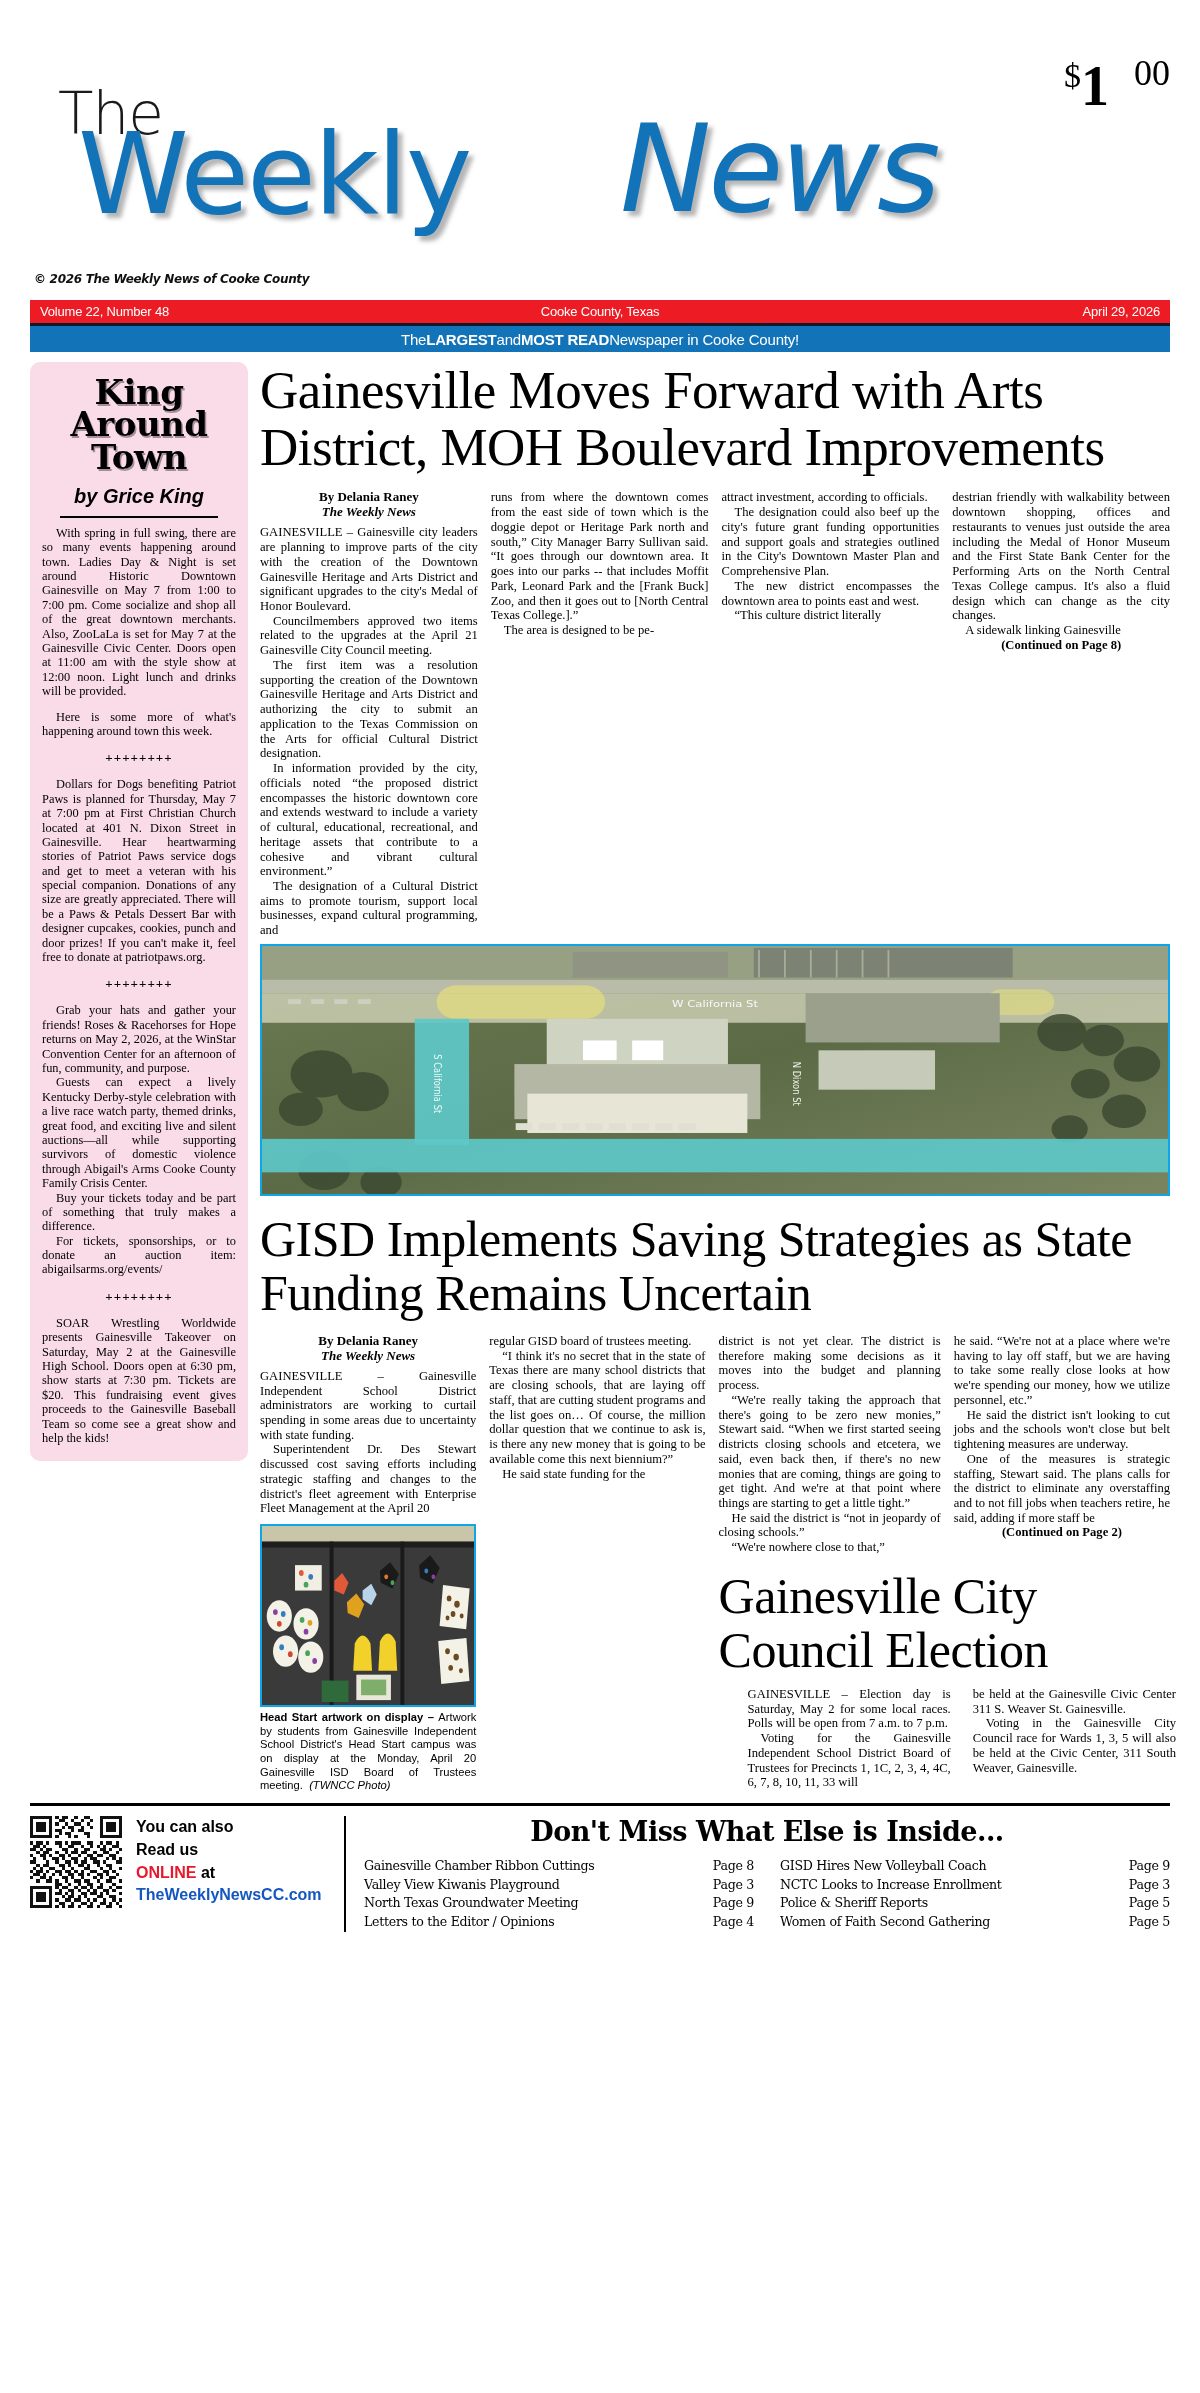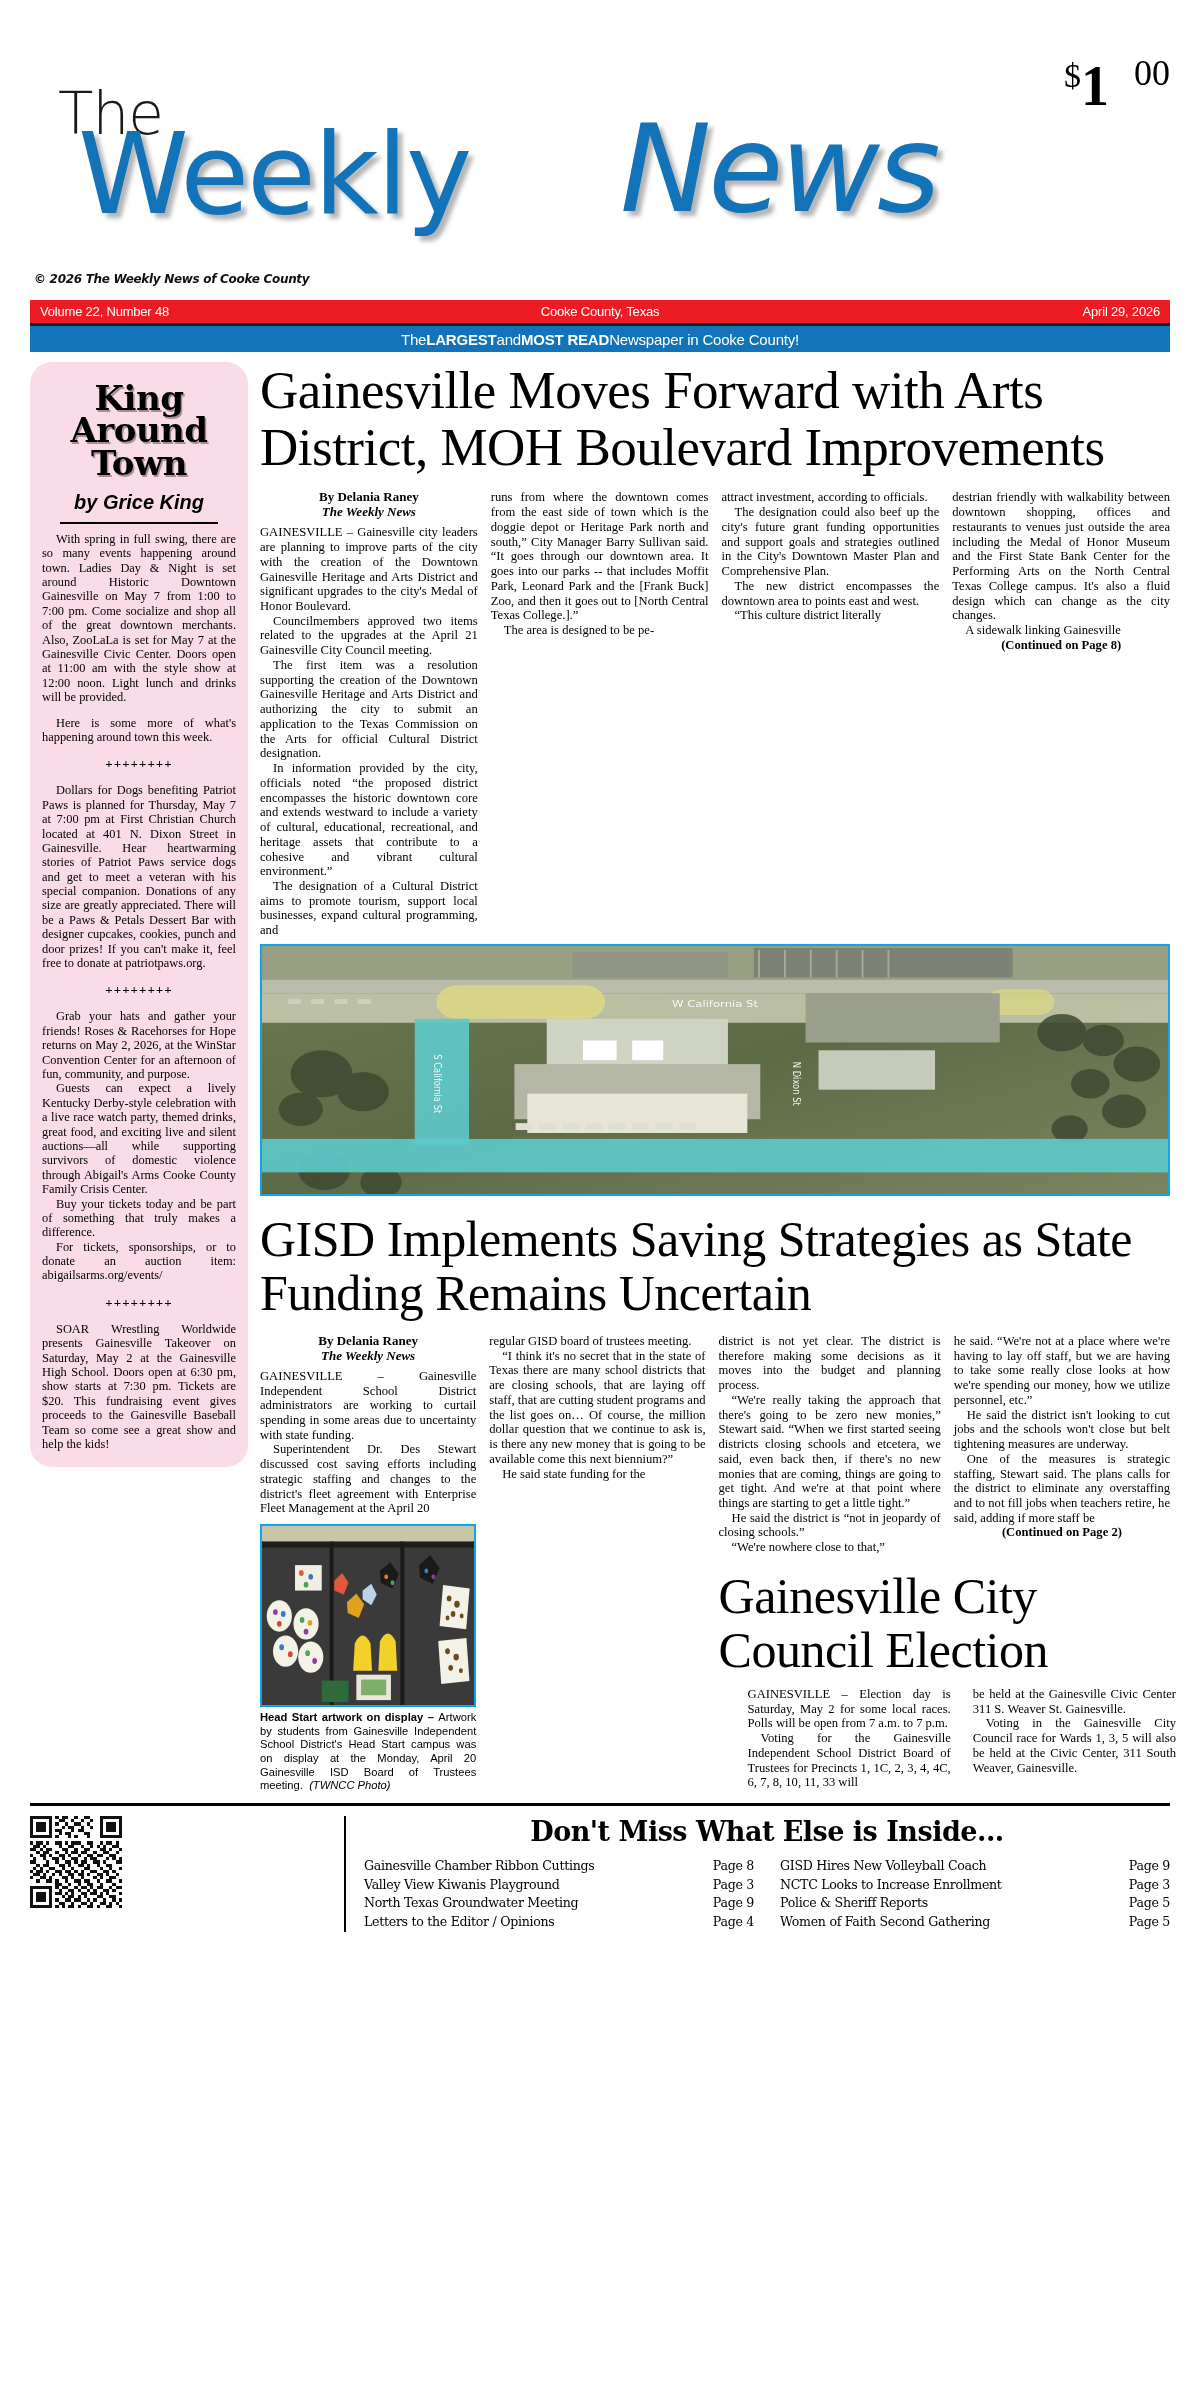--- a/index.html
+++ b/index.html
@@ -78,22 +78,22 @@
   }
   .bluebar b { font-weight:700; }
 
   
   .body-grid { display:flex; gap:12px; margin-top:10px; }
   .col-left { width:218px; flex:none; }
   .col-main { flex:1; }
 
   
   .kat {
-    background:#fadbe8; border-radius:22px;
-    padding:20px 12px 16px 12px;
+    background:#fadbe8; border-radius:10px;
+    padding:14px 12px 16px 12px;
   }
   .kat-title {
     font-family:"DejaVu Serif", serif;
     font-weight:700; font-size:34px; line-height:0.95;
     text-align:center; letter-spacing:-0.5px;
     text-shadow:1.5px 1.5px 0 rgba(0,0,0,0.35);
   }
   .kat-by {
     text-align:center; font-style:italic; font-weight:700;
     font-family:"Liberation Sans", sans-serif;
@@ -666,20 +666,26 @@
               <rect x="10" y="28" width="1" height="1"></rect>
               <rect x="12" y="28" width="2" height="1"></rect>
               <rect x="15" y="28" width="1" height="1"></rect>
             <rect x="18" y="28" width="2" height="1"></rect>
               <rect x="21" y="28" width="1" height="1"></rect>
               <rect x="24" y="28" width="2" height="1"></rect>
               <rect x="28" y="28" width="1" height="1"></rect>
           </g>
         </svg>
       </div>
+      <div class="online">
+        <div>You can also</div>
+        <div>Read us</div>
+        <div><span class="red">ONLINE</span><span> at</span></div>
+        <div class="blue">TheWeeklyNewsCC.com</div>
+      </div>
     </div>
 
     <div class="inside">
       <div class="inside-title">Don't Miss What Else is Inside...</div>
       <div class="inside-grid">
         <div class="inside-col">
           <div class="inside-row">
             <span>Gainesville Chamber Ribbon Cuttings</span>
             <span class="pg">Page 8</span>
           </div>

